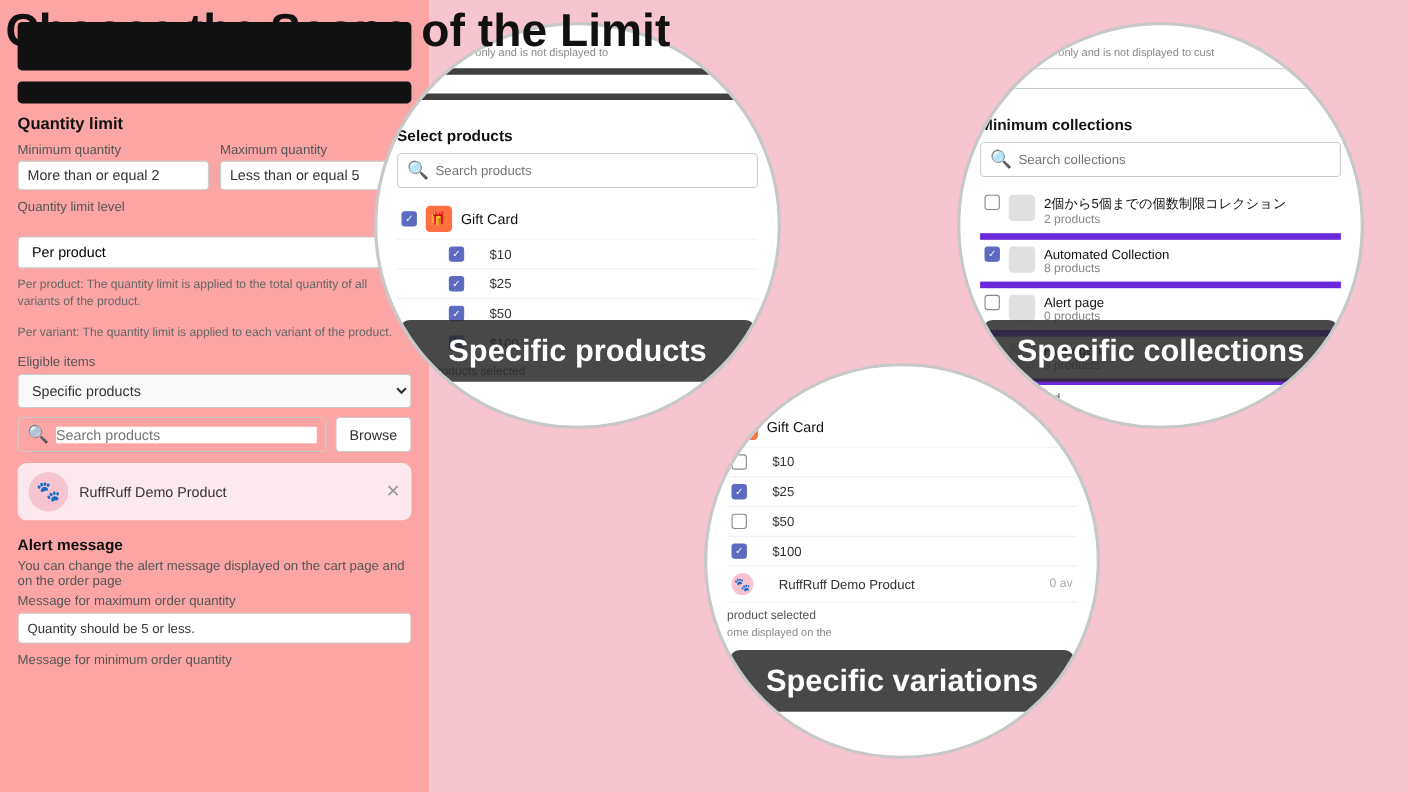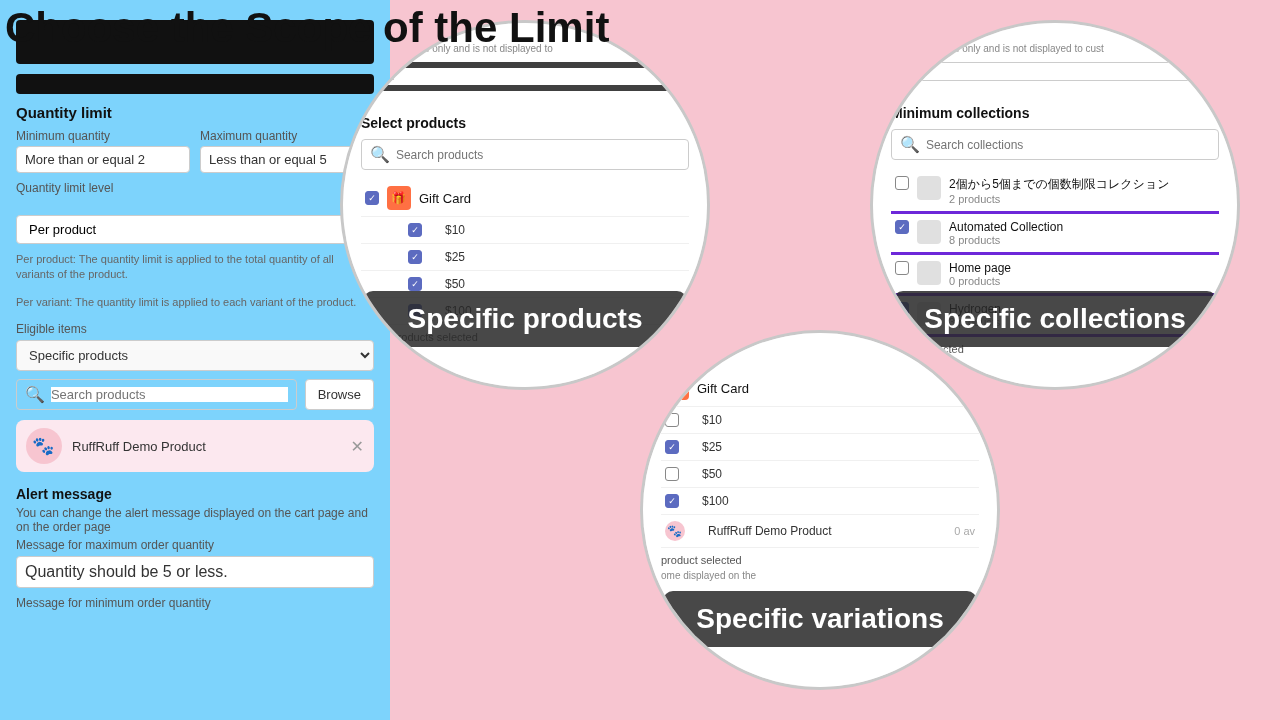--- a/index.html
+++ b/index.html
@@ -24,21 +24,21 @@
       background: transparent;
     }
 
     
     .left-panel {
       position: absolute;
       left: 0;
       top: 0;
       width: 390px;
       height: 720px;
-      background: #7dd3fc;
+      background: #fca5a5;
       border-radius: 0;
       padding: 20px 16px;
       overflow: hidden;
     }
 
     .black-bar {
       background: #111;
       height: 44px;
       border-radius: 4px;
       margin-bottom: 10px;
@@ -179,21 +179,21 @@
 
     .alert-section { margin-top: 14px; }
     .alert-title { font-size: 14px; font-weight: 600; color: #111; margin-bottom: 4px; }
     .alert-desc { font-size: 12px; color: #555; margin-bottom: 4px; }
     .msg-label { font-size: 12px; color: #555; margin-bottom: 4px; }
     .msg-input {
       width: 100%;
       border: 1px solid #ccc;
       border-radius: 4px;
       padding: 6px 8px;
-      font-size: 16px;
+      font-size: 12px;
       color: #333;
     }
 
     
     .circle-overlay {
       position: absolute;
       border-radius: 50%;
       overflow: hidden;
       background: #e8e8e8;
       border: 3px solid #c8c8c8;
@@ -353,21 +353,21 @@
       font-weight: 500;
       color: #111;
     }
 
     
     .coll-row {
       display: flex;
       align-items: flex-start;
       padding: 6px 4px;
       gap: 8px;
-      border-bottom: 3px solid #6d28d9;
+      border-bottom: 6px solid #6d28d9;
     }
 
     .coll-thumb {
       width: 24px;
       height: 24px;
       border-radius: 4px;
       background: #e0e0e0;
       flex-shrink: 0;
     }
 
@@ -511,21 +511,21 @@
       <div class="coll-info">
         <div class="coll-name">Automated Collection</div>
         <div class="coll-count">8 products</div>
       </div>
     </div>
 
     <div class="coll-row">
       <div class="mini-checkbox"></div>
       <div class="coll-thumb"></div>
       <div class="coll-info">
-        <div class="coll-name">Home page</div>
+        <div class="coll-name">Alert page</div>
         <div class="coll-count">0 products</div>
       </div>
     </div>
 
     <div class="coll-row">
       <div class="mini-checkbox checked"></div>
       <div class="coll-thumb"></div>
       <div class="coll-info">
         <div class="coll-name">Hydrogen</div>
         <div class="coll-count">3 products</div>

